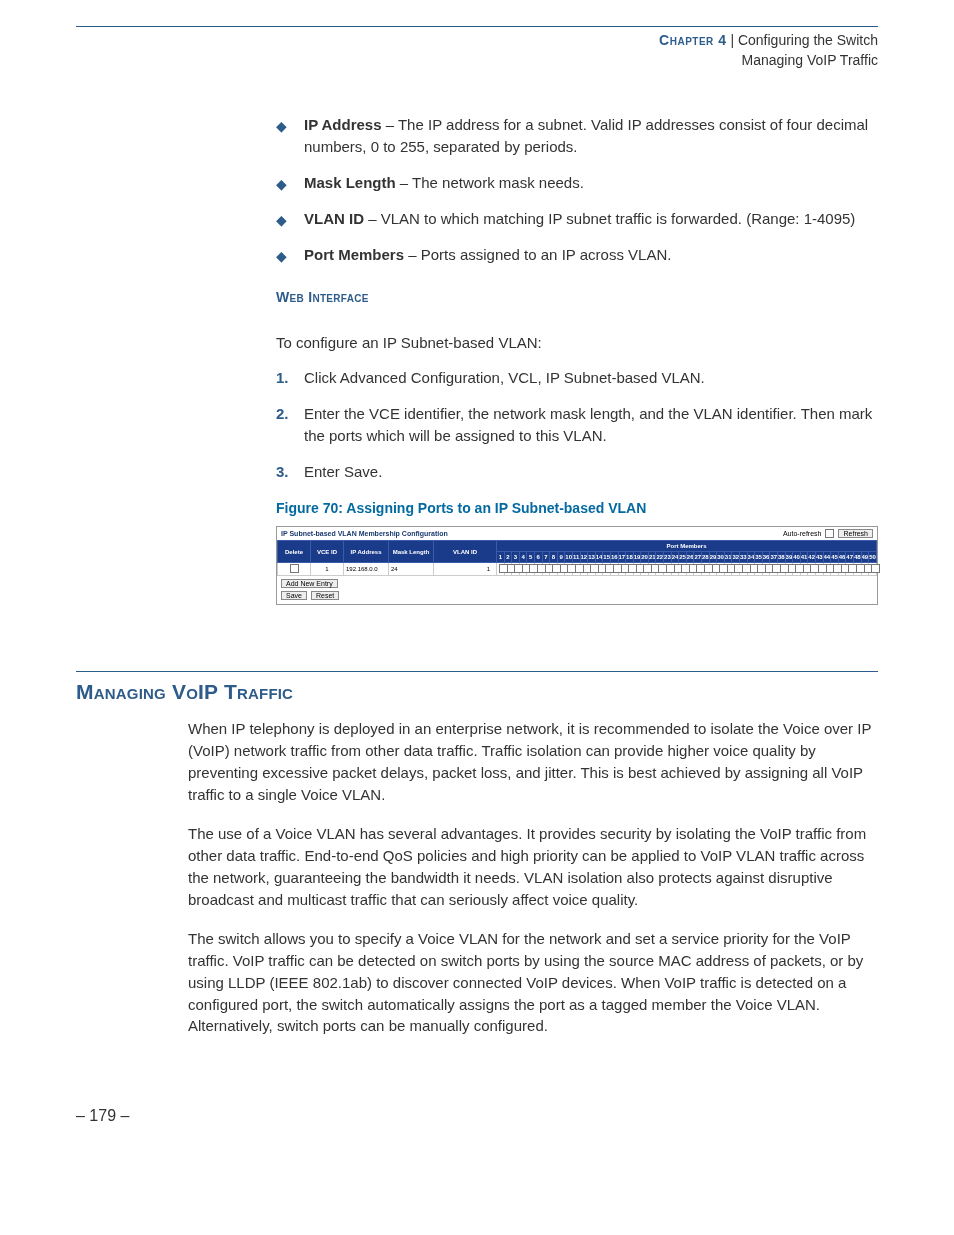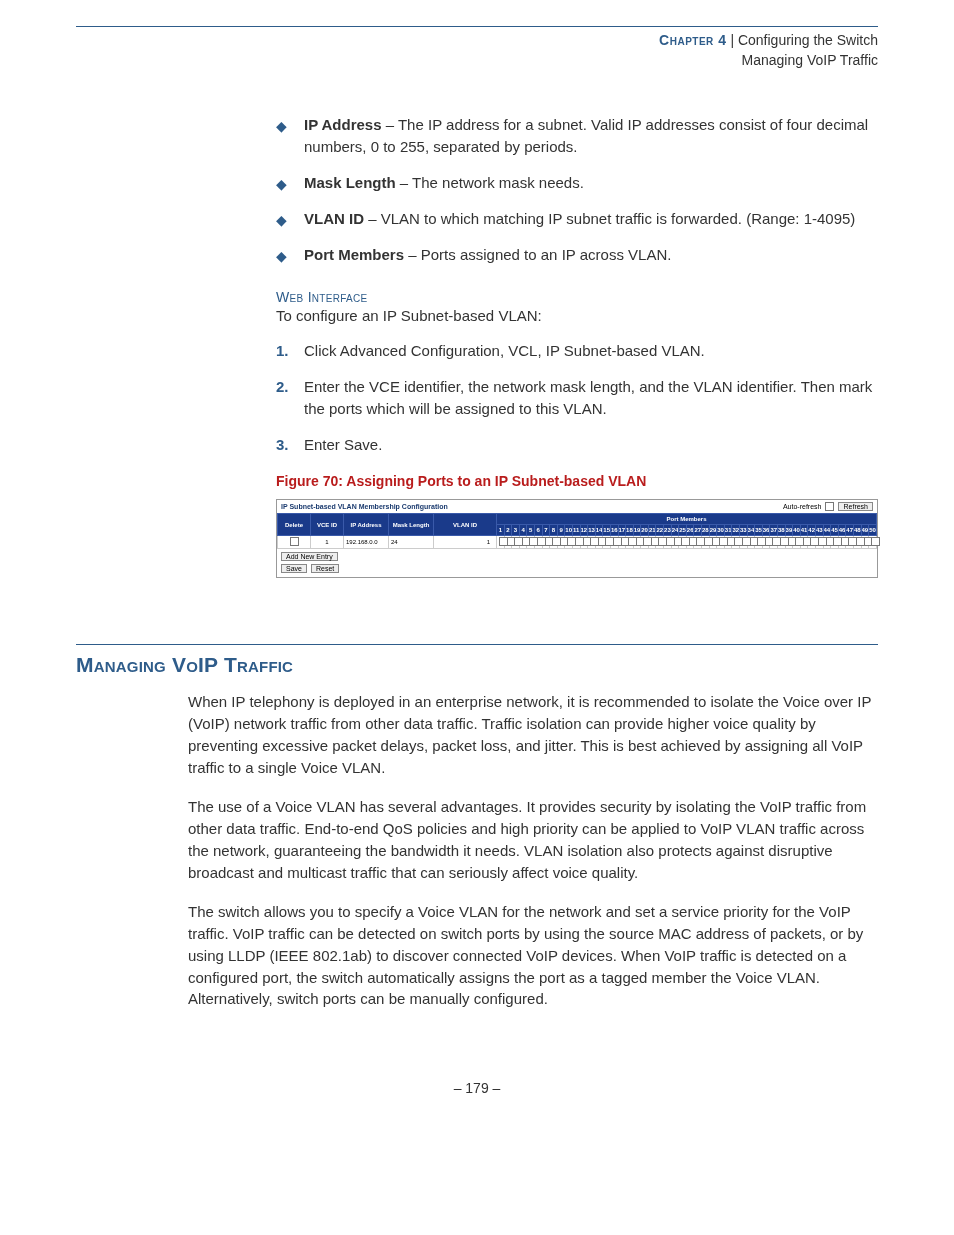--- a/index.html
+++ b/index.html
@@ -44,40 +44,40 @@
   .bullet-glyph {
     color: #2e5c8a;
     font-size: 14px;
     flex: 0 0 28px;
     margin-top: 2px;
   }
   .bullet-text { flex: 1; }
   .bold-run { font-weight: bold; }
   .subhead {
     color: #2e5c8a;
-    font-weight: normal;
+    font-weight: bold;
     font-variant: small-caps;
     letter-spacing: 0.3px;
     margin-top: 22px;
     font-size: 14px;
   }
-  .para { line-height: 1.45; margin-bottom: 14px; }
+  .para { line-height: 1.45; margin-bottom: 14px; margin-top: 27px; }
   .ol-item {
     display: flex;
     margin-bottom: 14px;
     line-height: 1.45;
   }
   .ol-num {
     color: #2e5c8a;
     font-weight: bold;
     flex: 0 0 28px;
   }
   .ol-text { flex: 1; }
   .fig-caption {
-    color: #b91c1c;
+    color: #0369a1;
     font-weight: bold;
     font-size: 14px;
     margin-top: 18px;
     margin-bottom: 10px;
   }
   
   .figure-box {
     border: 1px solid #999;
     font-size: 7px;
     font-family: Arial, sans-serif;
@@ -145,23 +145,23 @@
     font-variant: small-caps;
     letter-spacing: 0.2px;
     margin-bottom: 14px;
   }
   .body-para {
     margin-left: 112px;
     line-height: 1.45;
     margin-bottom: 18px;
   }
   .page-num {
-    text-align: center;
+    text-align: left;
     color: #333;
-    font-size: 14px;
+    font-size: 16px;
     margin-top: 70px;
   }
 </style>
 </head>
 <body>
 
 <div class="page">
 
   <div class="header-line"></div>
   <div class="header-block">

